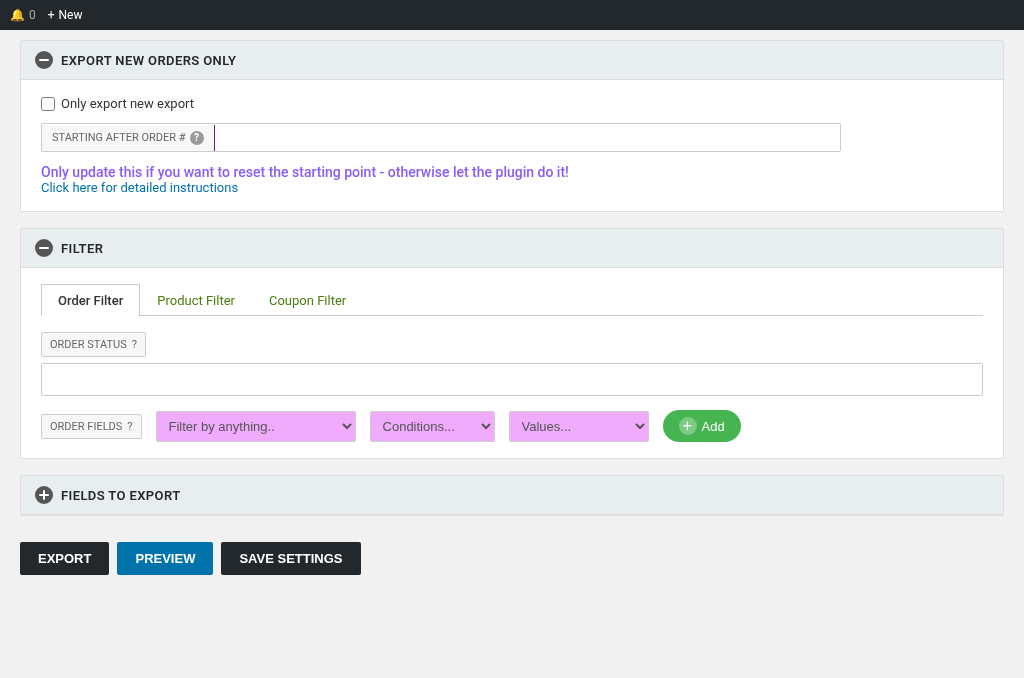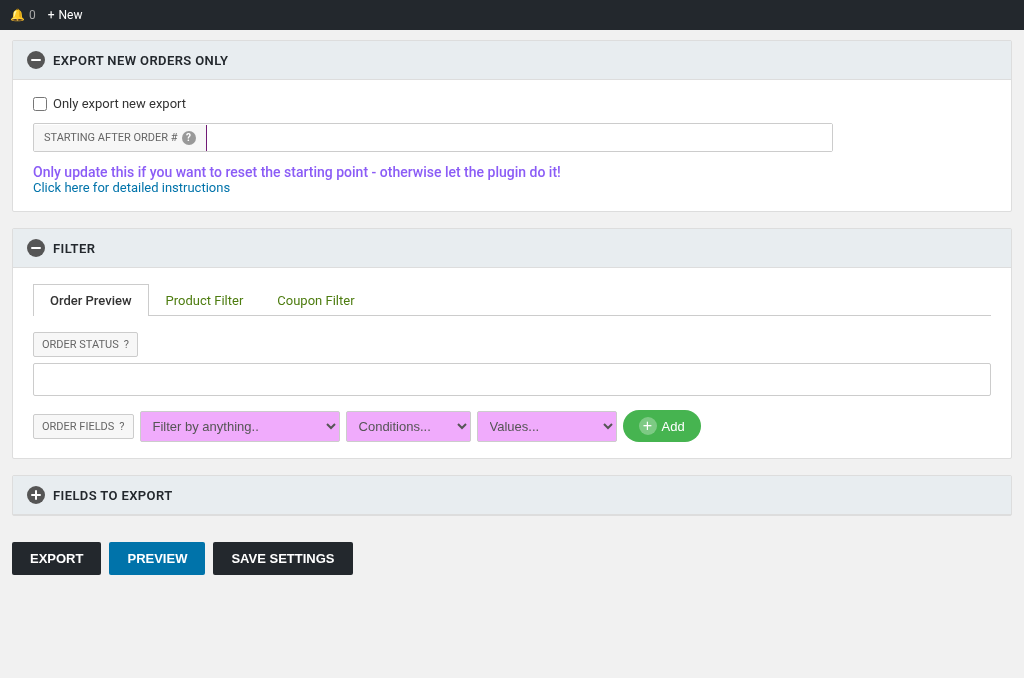--- a/index.html
+++ b/index.html
@@ -25,21 +25,21 @@
       display: flex;
       align-items: center;
       gap: 4px;
     }
     .top-bar-item.new {
       color: #fff;
     }
 
     
     .main-content {
-      padding: 10px 12px;
+      padding: 10px 20px;
       max-width: 1024px;
     }
 
     
     .section {
       background: #fff;
       border: 1px solid #ddd;
       margin-bottom: 16px;
       border-radius: 2px;
     }
@@ -222,21 +222,21 @@
       font-size: 13px;
       border-radius: 2px;
       outline: none;
       background: #fff;
     }
 
     
     .order-fields-row {
       display: flex;
       align-items: center;
-      gap: 6px;
+      gap: 14px;
       flex-wrap: wrap;
     }
     .order-fields-label {
       display: inline-flex;
       align-items: center;
       gap: 5px;
       font-size: 11px;
       text-transform: uppercase;
       color: #666;
       border: 1px solid #ccc;
@@ -373,21 +373,21 @@
   <div class="section">
     <div class="section-header">
       <div class="collapse-icon">
         <div class="minus"></div>
       </div>
       <span>FILTER</span>
     </div>
     <div class="section-body">
 
       <div class="tabs">
-        <div class="tab active">Order Preview</div>
+        <div class="tab active">Order Filter</div>
         <div class="tab">Product Filter</div>
         <div class="tab">Coupon Filter</div>
       </div>
 
       <div class="field-group">
         <div class="field-label">
           <span>ORDER STATUS</span>
           <span class="help-icon">?</span>
         </div>
         <input type="text" class="status-input" style="">

